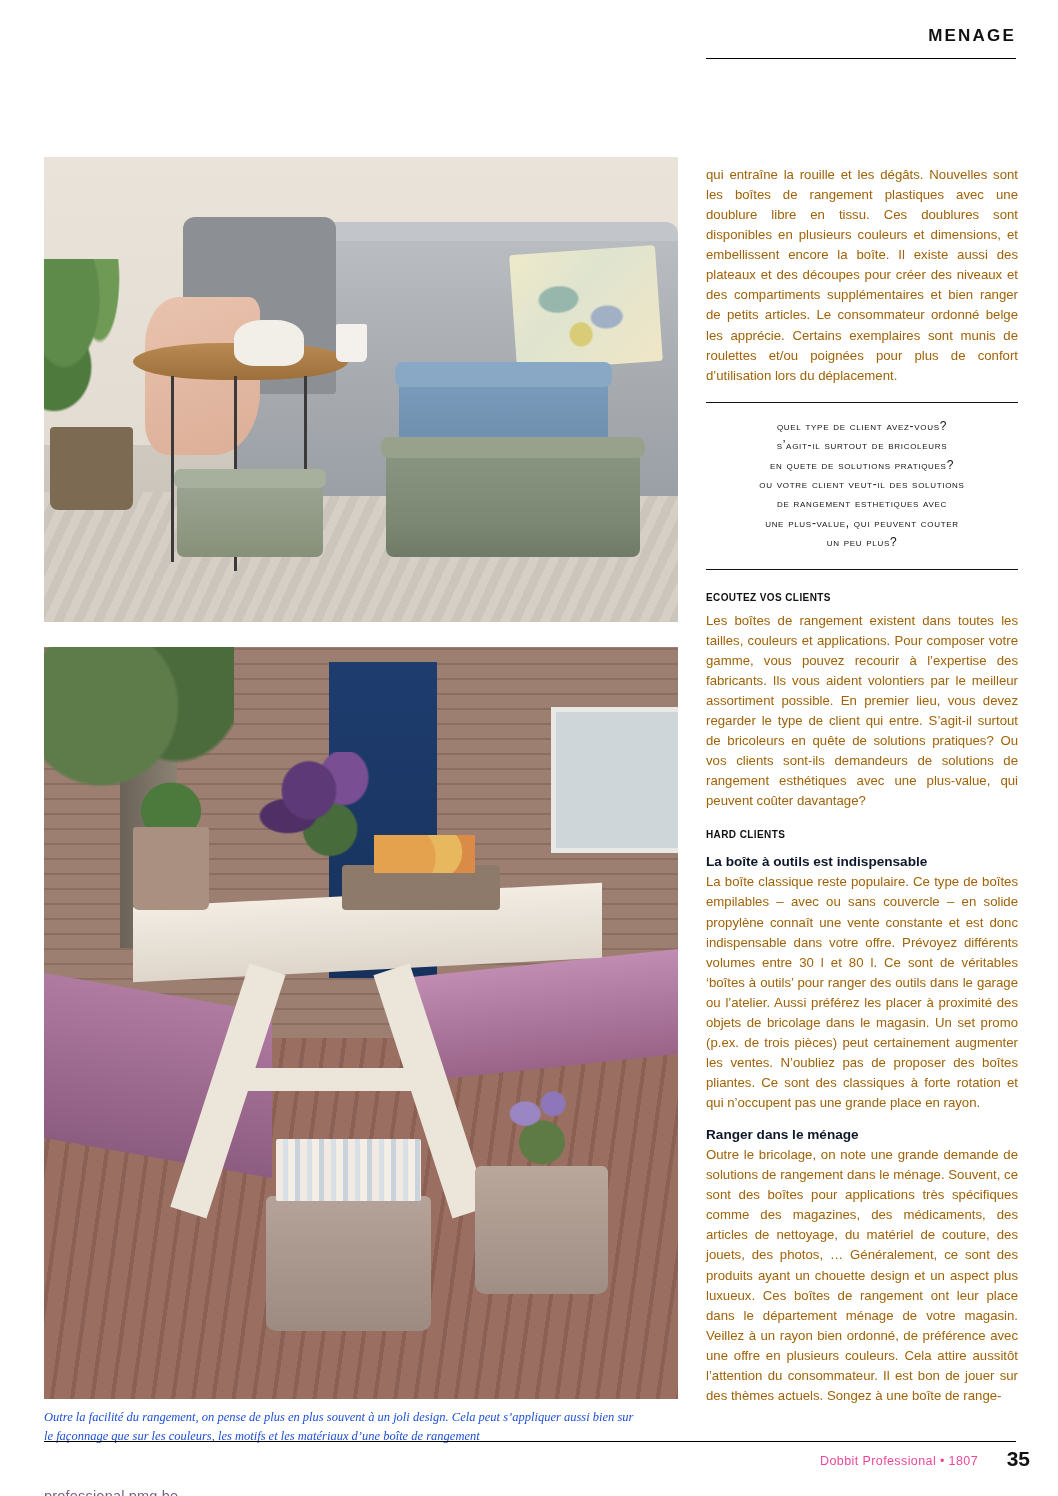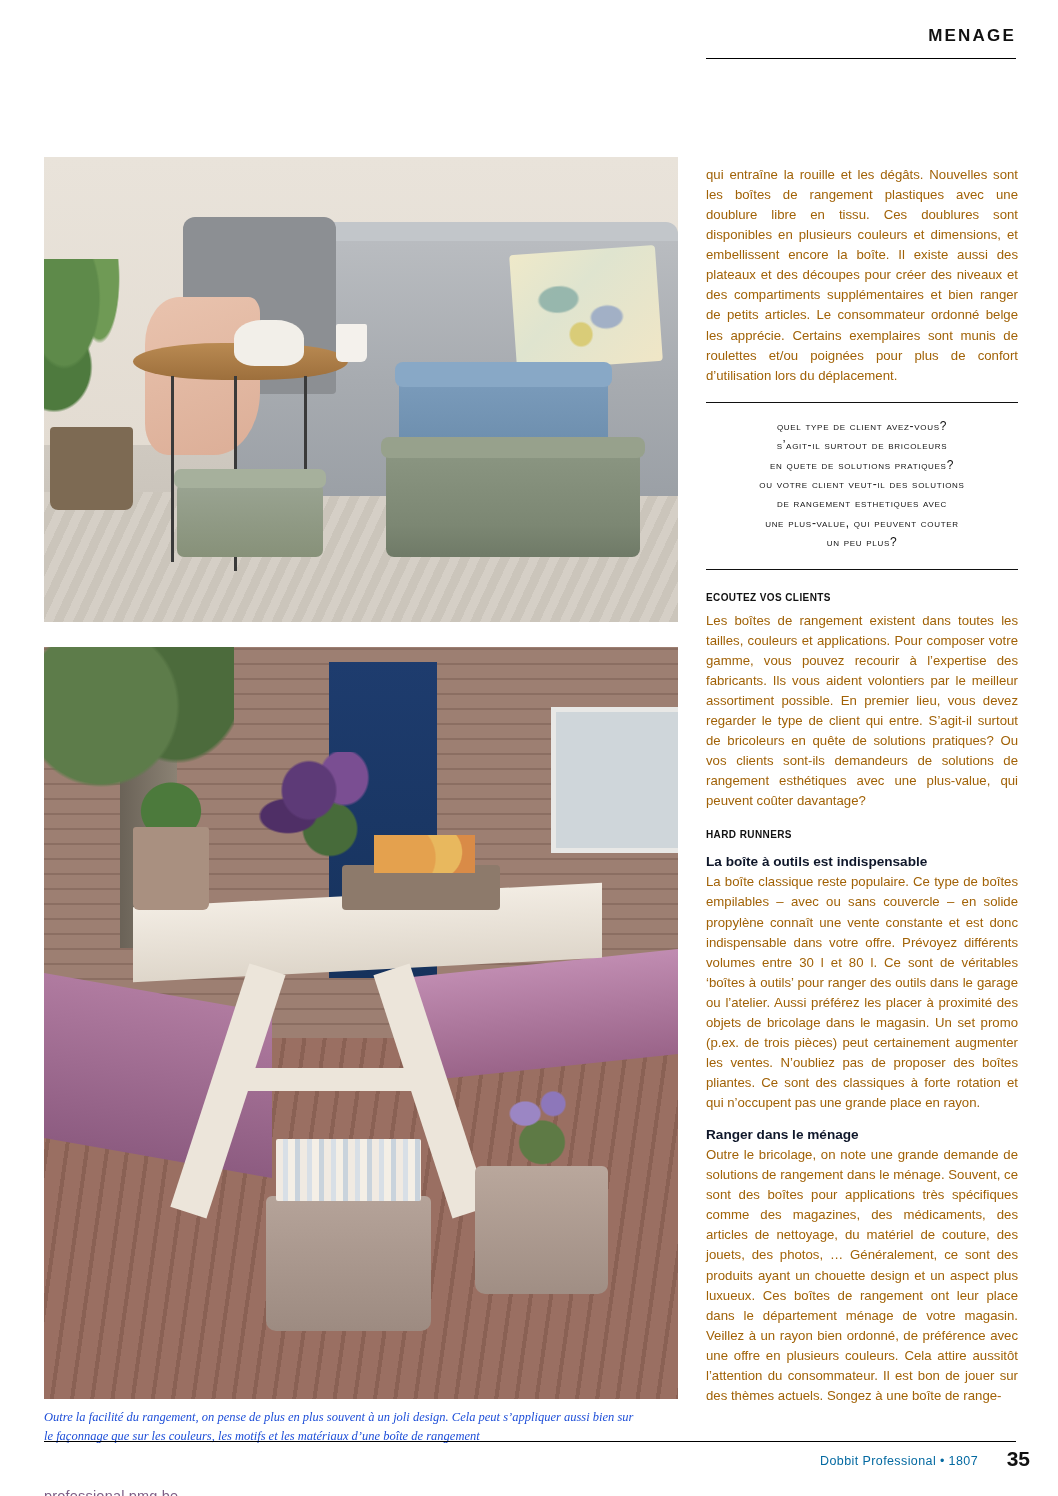--- a/index.html
+++ b/index.html
@@ -325,21 +325,21 @@
     font-size: 14.5px;
     color: #7c5f86;
     letter-spacing: .2px;
     margin-top: 36px;
   }
   .footer-right {
     position: absolute;
     right: 80px;
     top: 1454px;
     font-size: 12.5px;
-    color: #0369a1;
+    color: #ec4899;
     letter-spacing: .4px;
   }
   .page-number {
     position: absolute;
     right: 28px;
     top: 1447px;
     font-size: 21px;
     font-weight: 700;
     color: #111;
   }
@@ -406,21 +406,21 @@
     <span>en quete de solutions pratiques?</span>
     <span>Ou votre client veut-il des solutions</span>
     <span>de rangement esthetiques avec</span>
     <span>une plus-value, qui peuvent couter</span>
     <span>un peu plus?</span>
   </div>
 
   <h2 class="section">ECOUTEZ VOS CLIENTS</h2>
   <p class="body-text">Les boîtes de rangement existent dans toutes les tailles, couleurs et applications. Pour composer votre gamme, vous pouvez recourir à l’expertise des fabricants. Ils vous aident volontiers par le meilleur assortiment possible. En premier lieu, vous devez regarder le type de client qui entre. S’agit-il surtout de bricoleurs en quête de solutions pratiques? Ou vos clients sont-ils demandeurs de solutions de rangement esthétiques avec une plus-value, qui peuvent coûter davantage?</p>
 
-  <h2 class="section">HARD RUNNERS</h2>
+  <h2 class="section">HARD CLIENTS</h2>
 
   <h3 class="subsection">La boîte à outils est indispensable</h3>
   <p class="body-text">La boîte classique reste populaire. Ce type de boîtes empilables – avec ou sans couvercle – en solide propylène connaît une vente constante et est donc indispensable dans votre offre. Prévoyez différents volumes entre 30 l et 80 l. Ce sont de véritables ‘boîtes à outils’ pour ranger des outils dans le garage ou l’atelier. Aussi préférez les placer à proximité des objets de bricolage dans le magasin. Un set promo (p.ex. de trois pièces) peut certainement augmenter les ventes. N’oubliez pas de proposer des boîtes pliantes. Ce sont des classiques à forte rotation et qui n’occupent pas une grande place en rayon.</p>
 
   <h3 class="subsection">Ranger dans le ménage</h3>
   <p class="body-text">Outre le bricolage, on note une grande demande de solutions de rangement dans le ménage. Souvent, ce sont des boîtes pour applications très spécifiques comme des magazines, des médicaments, des articles de nettoyage, du matériel de couture, des jouets, des photos, … Généralement, ce sont des produits ayant un chouette design et un aspect plus luxueux. Ces boîtes de rangement ont leur place dans le département ménage de votre magasin. Veillez à un rayon bien ordonné, de préférence avec une offre en plusieurs couleurs. Cela attire aussitôt l’attention du consommateur. Il est bon de jouer sur des thèmes actuels. Songez à une boîte de range-</p>
 </div>
 
 <div class="footer-rule"></div>
 <div class="footer-left">professional.pmg.be</div>

